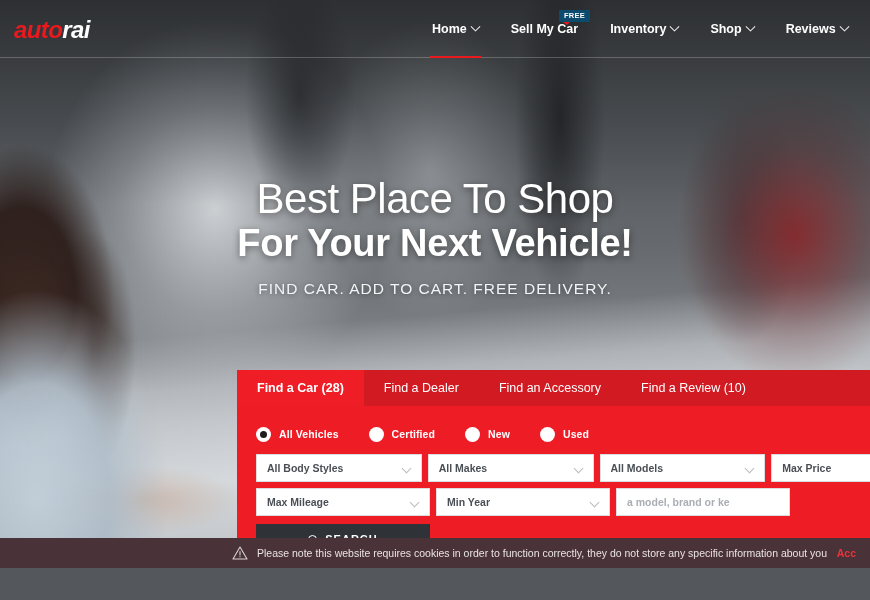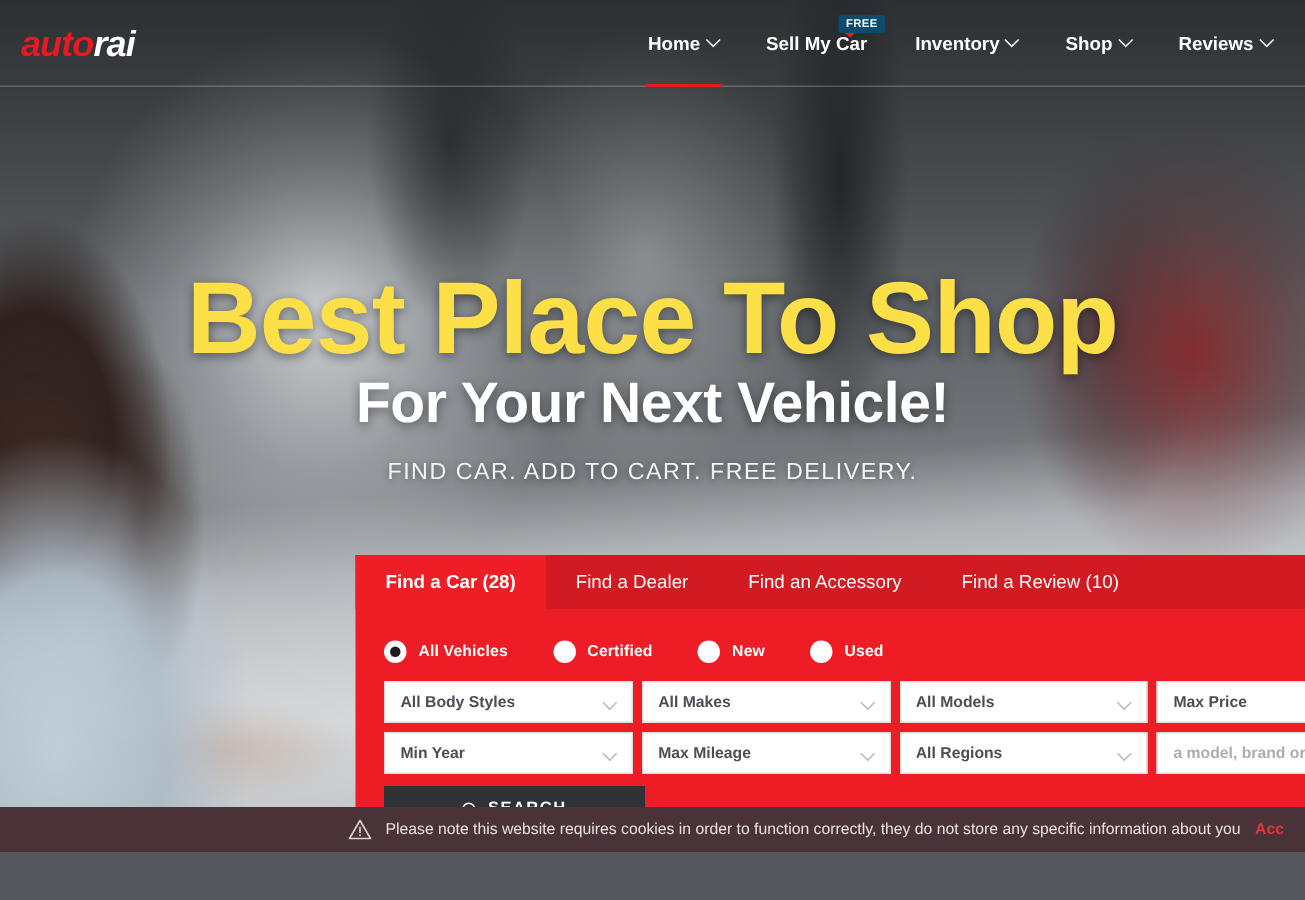--- a/index.html
+++ b/index.html
@@ -158,23 +158,23 @@
 
   
   .hero-text {
     position: absolute;
     left: 0; right: 0;
     top: 178px;
     text-align: center;
     z-index: 10;
   }
   .hero-title-1 {
-    color: #fde047;
-    font-size: 68px;
-    font-weight: bold;
+    color: #ffffff;
+    font-size: 42px;
+    font-weight: normal;
     line-height: 1.0;
     letter-spacing: -0.5px;
     text-shadow: 0 2px 7px rgba(0,0,0,0.45);
   }
   .hero-title-2 {
     color: #ffffff;
     font-size: 38px;
     font-weight: bold;
     line-height: 1.15;
     letter-spacing: -0.3px;
@@ -486,29 +486,25 @@
             <span class="field-text">All Models</span>
             <span class="field-chev"></span>
           </div>
           <div class="field">
             <span class="field-text">Max Price</span>
           </div>
         </div>
 
         <div class="field-row">
           <div class="field">
-            <span class="field-text">Min Year</span>
-            <span class="field-chev"></span>
-          </div>
-          <div class="field">
             <span class="field-text">Max Mileage</span>
             <span class="field-chev"></span>
           </div>
           <div class="field">
-            <span class="field-text">All Regions</span>
+            <span class="field-text">Min Year</span>
             <span class="field-chev"></span>
           </div>
           <div class="field">
             <span class="field-text ph">a model, brand or ke</span>
           </div>
         </div>
       </div>
 
       <div class="search-btn">
         <span class="mag"></span>

